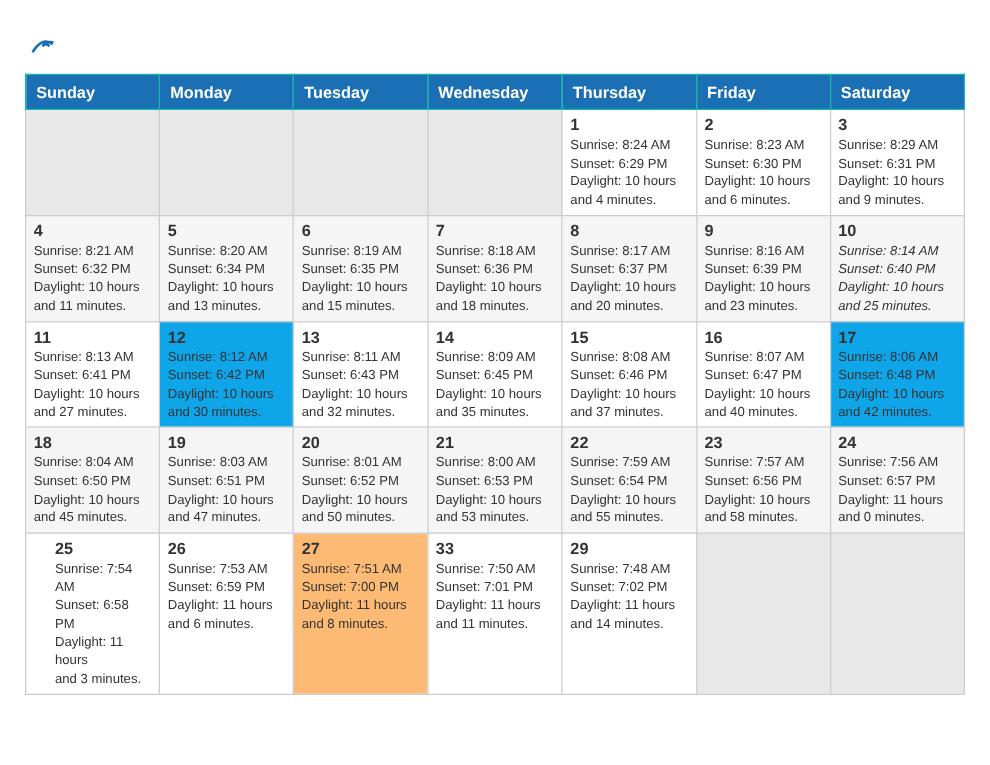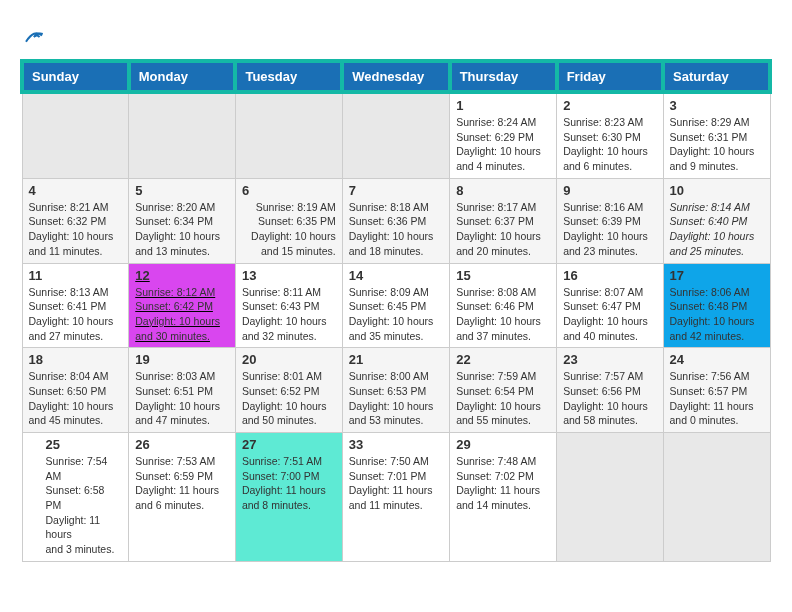--- a/index.html
+++ b/index.html
@@ -48,21 +48,21 @@
       border-collapse: collapse;
       font-size: 11px;
     }
     .calendar-table th {
       background-color: #1a6fb5;
       color: #fff;
       text-align: left;
       padding: 6px 8px;
       font-size: 13px;
       font-weight: bold;
-      border: 4px solid #14b8a6;
+      border: 1px solid #14b8a6;
     }
     .calendar-table td {
       border: 1px solid #ccc;
       vertical-align: top;
       padding: 4px 6px;
       width: 108px;
       min-height: 80px;
       height: 80px;
     }
     .calendar-table tr:nth-child(even) td {
@@ -157,21 +157,21 @@
         </td>
         <td style="background-color: rgb(245, 245, 245);">
           <div class="day-number">5</div>
           <div class="day-info" style="white-space: pre-line;">Sunrise: 8:20 AM
 Sunset: 6:34 PM
 Daylight: 10 hours
 and 13 minutes.</div>
         </td>
         <td style="background-color: rgb(245, 245, 245);">
           <div class="day-number">6</div>
-          <div class="day-info" style="white-space: pre-line; text-align: right;">Sunrise: 8:19 AM
+          <div class="day-info" style="white-space: pre-line;">Sunrise: 8:19 AM
 Sunset: 6:35 PM
 Daylight: 10 hours
 and 15 minutes.</div>
         </td>
         <td style="background-color: rgb(245, 245, 245);">
           <div class="day-number">7</div>
           <div class="day-info" style="white-space: pre-line;">Sunrise: 8:18 AM
 Sunset: 6:36 PM
 Daylight: 10 hours
 and 18 minutes.</div>
@@ -199,21 +199,21 @@
         </td>
       </tr>
       <tr>
         <td style="background-color: rgb(255, 255, 255);">
           <div class="day-number">11</div>
           <div class="day-info" style="white-space: pre-line;">Sunrise: 8:13 AM
 Sunset: 6:41 PM
 Daylight: 10 hours
 and 27 minutes.</div>
         </td>
-        <td style="background-color: #d946ef; text-decoration: underline;">
+        <td style="background-color: #0ea5e9;">
           <div class="day-number">12</div>
           <div class="day-info" style="white-space: pre-line;">Sunrise: 8:12 AM
 Sunset: 6:42 PM
 Daylight: 10 hours
 and 30 minutes.</div>
         </td>
         <td style="background-color: rgb(255, 255, 255);">
           <div class="day-number">13</div>
           <div class="day-info" style="white-space: pre-line;">Sunrise: 8:11 AM
 Sunset: 6:43 PM
@@ -308,21 +308,21 @@
 Daylight: 11 hours
 and 3 minutes.</div>
         </td>
         <td style="background-color: rgb(255, 255, 255);">
           <div class="day-number">26</div>
           <div class="day-info" style="white-space: pre-line;">Sunrise: 7:53 AM
 Sunset: 6:59 PM
 Daylight: 11 hours
 and 6 minutes.</div>
         </td>
-        <td style="background-color: #5eead4;">
+        <td style="background-color: #fdba74;">
           <div class="day-number">27</div>
           <div class="day-info" style="white-space: pre-line;">Sunrise: 7:51 AM
 Sunset: 7:00 PM
 Daylight: 11 hours
 and 8 minutes.</div>
         </td>
         <td style="background-color: rgb(255, 255, 255);">
           <div class="day-number">33</div>
           <div class="day-info" style="white-space: pre-line;">Sunrise: 7:50 AM
 Sunset: 7:01 PM

